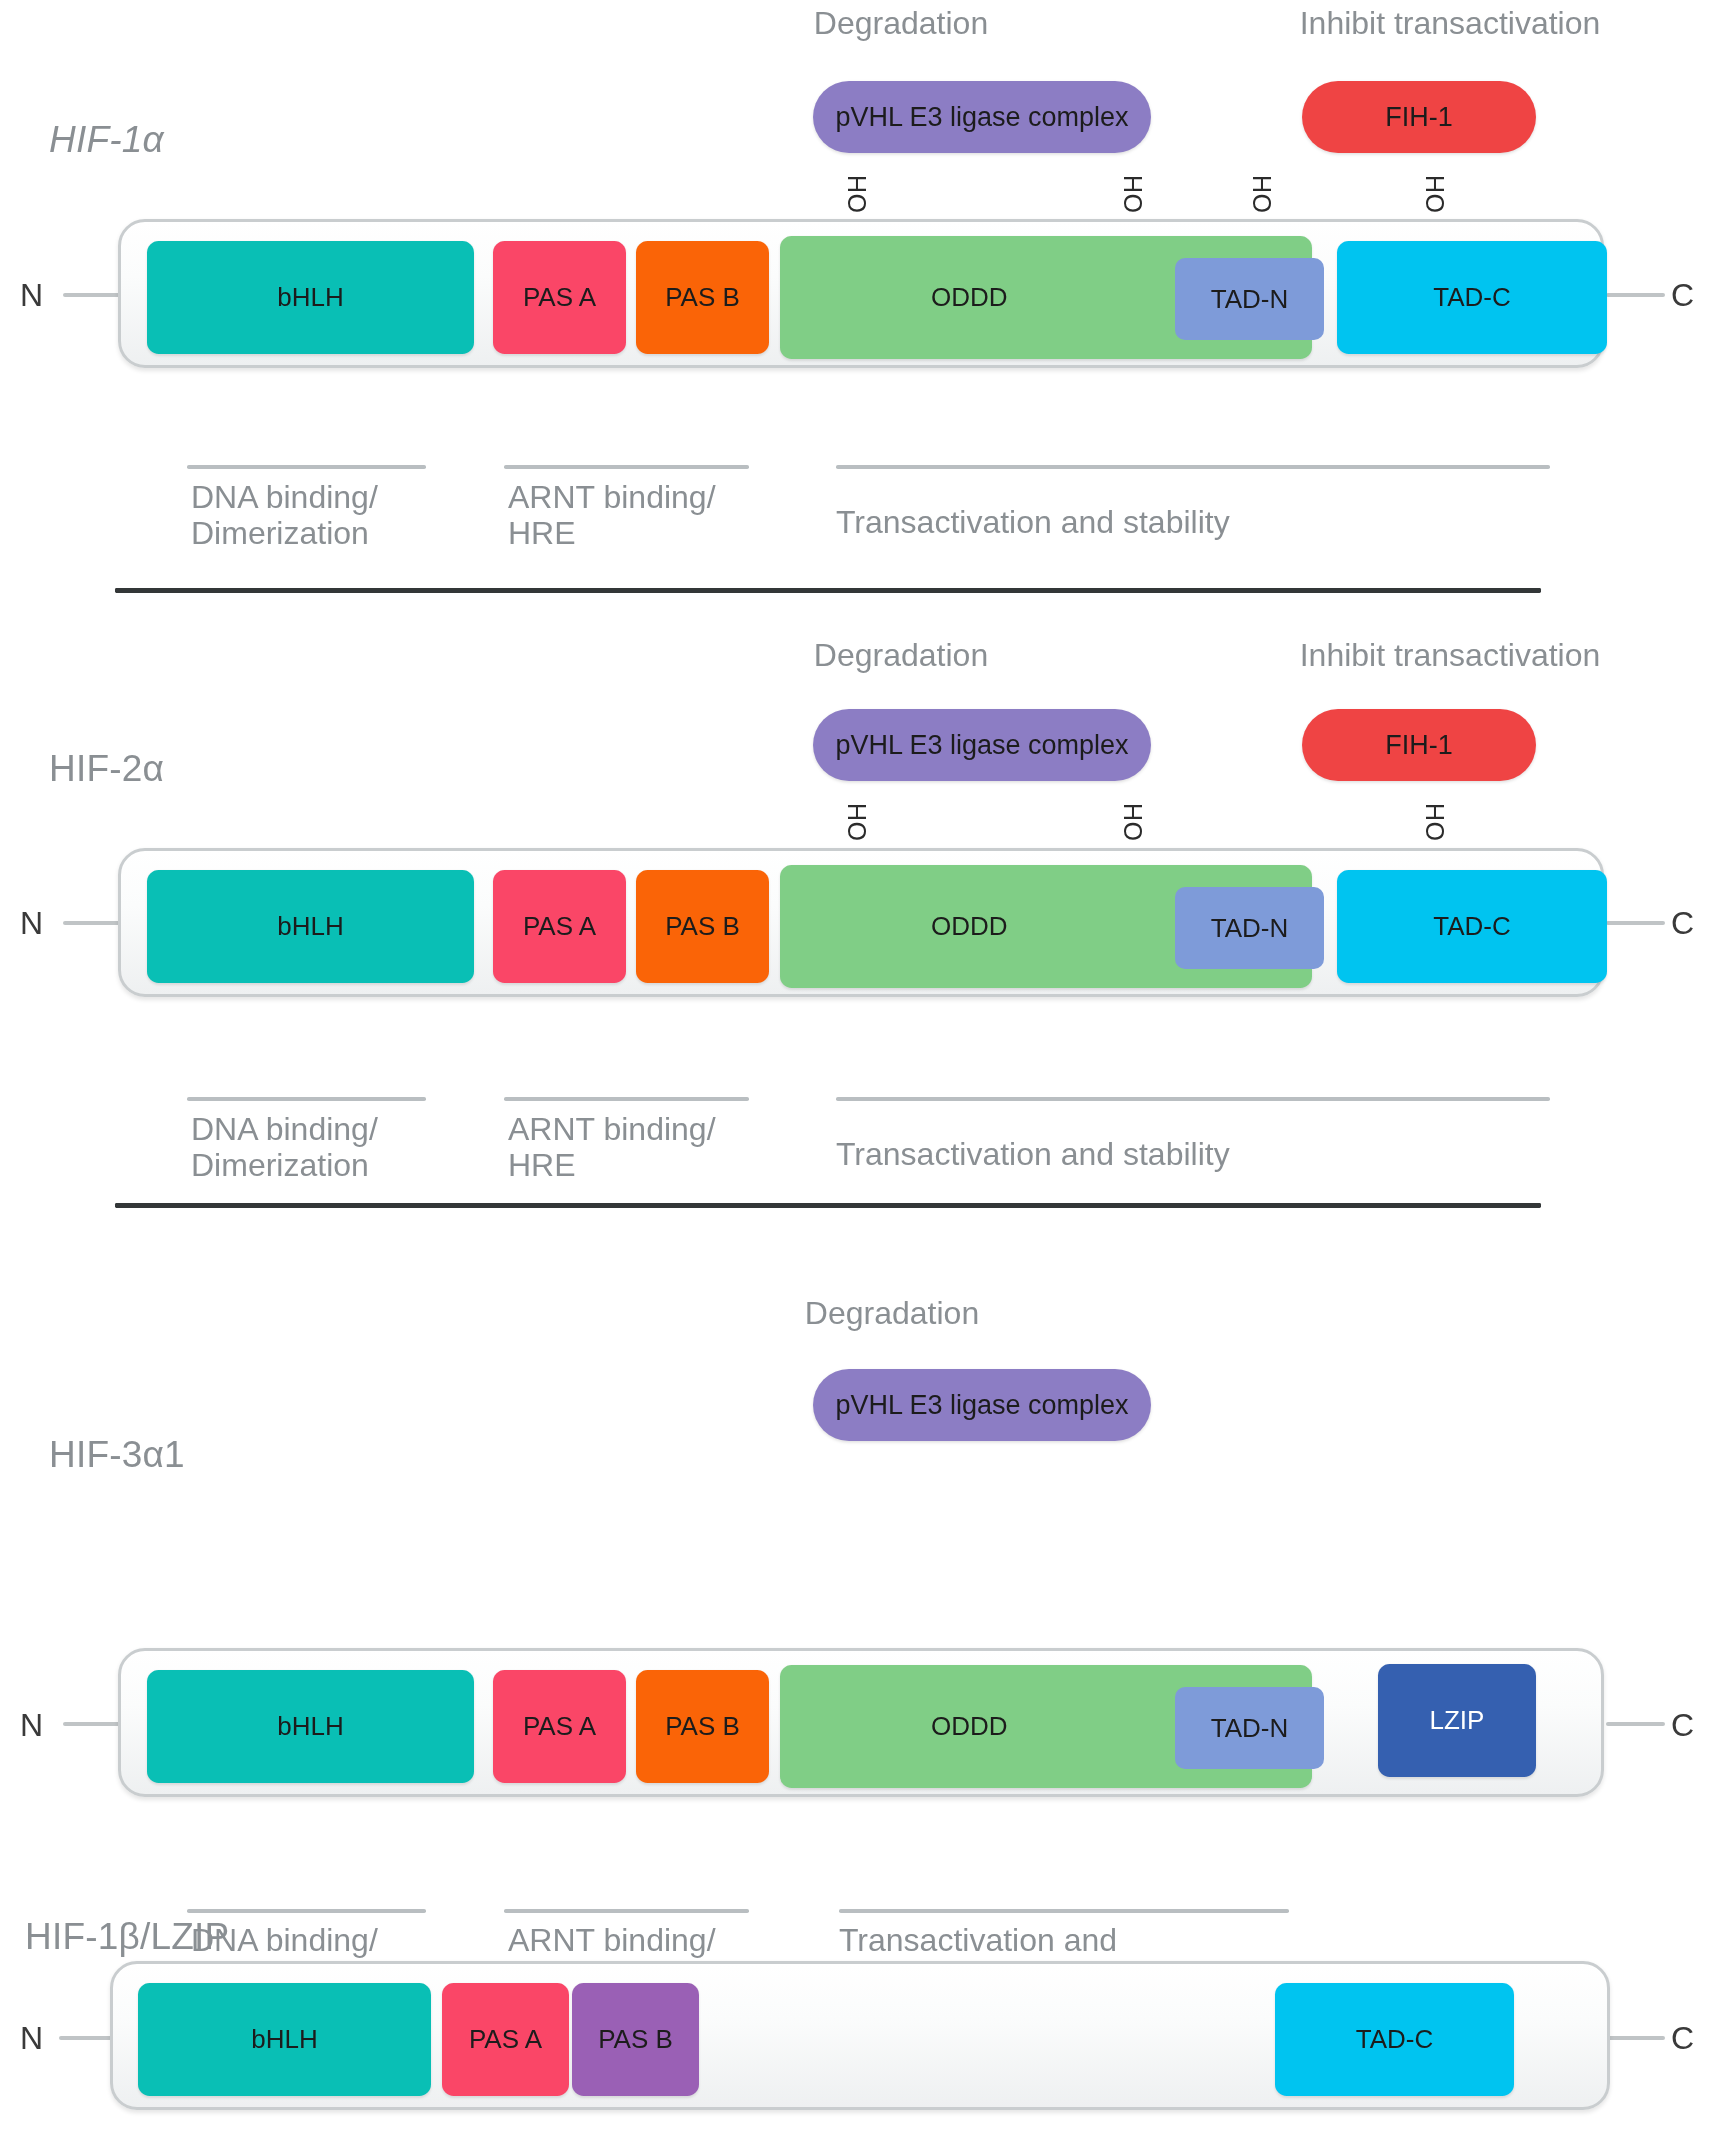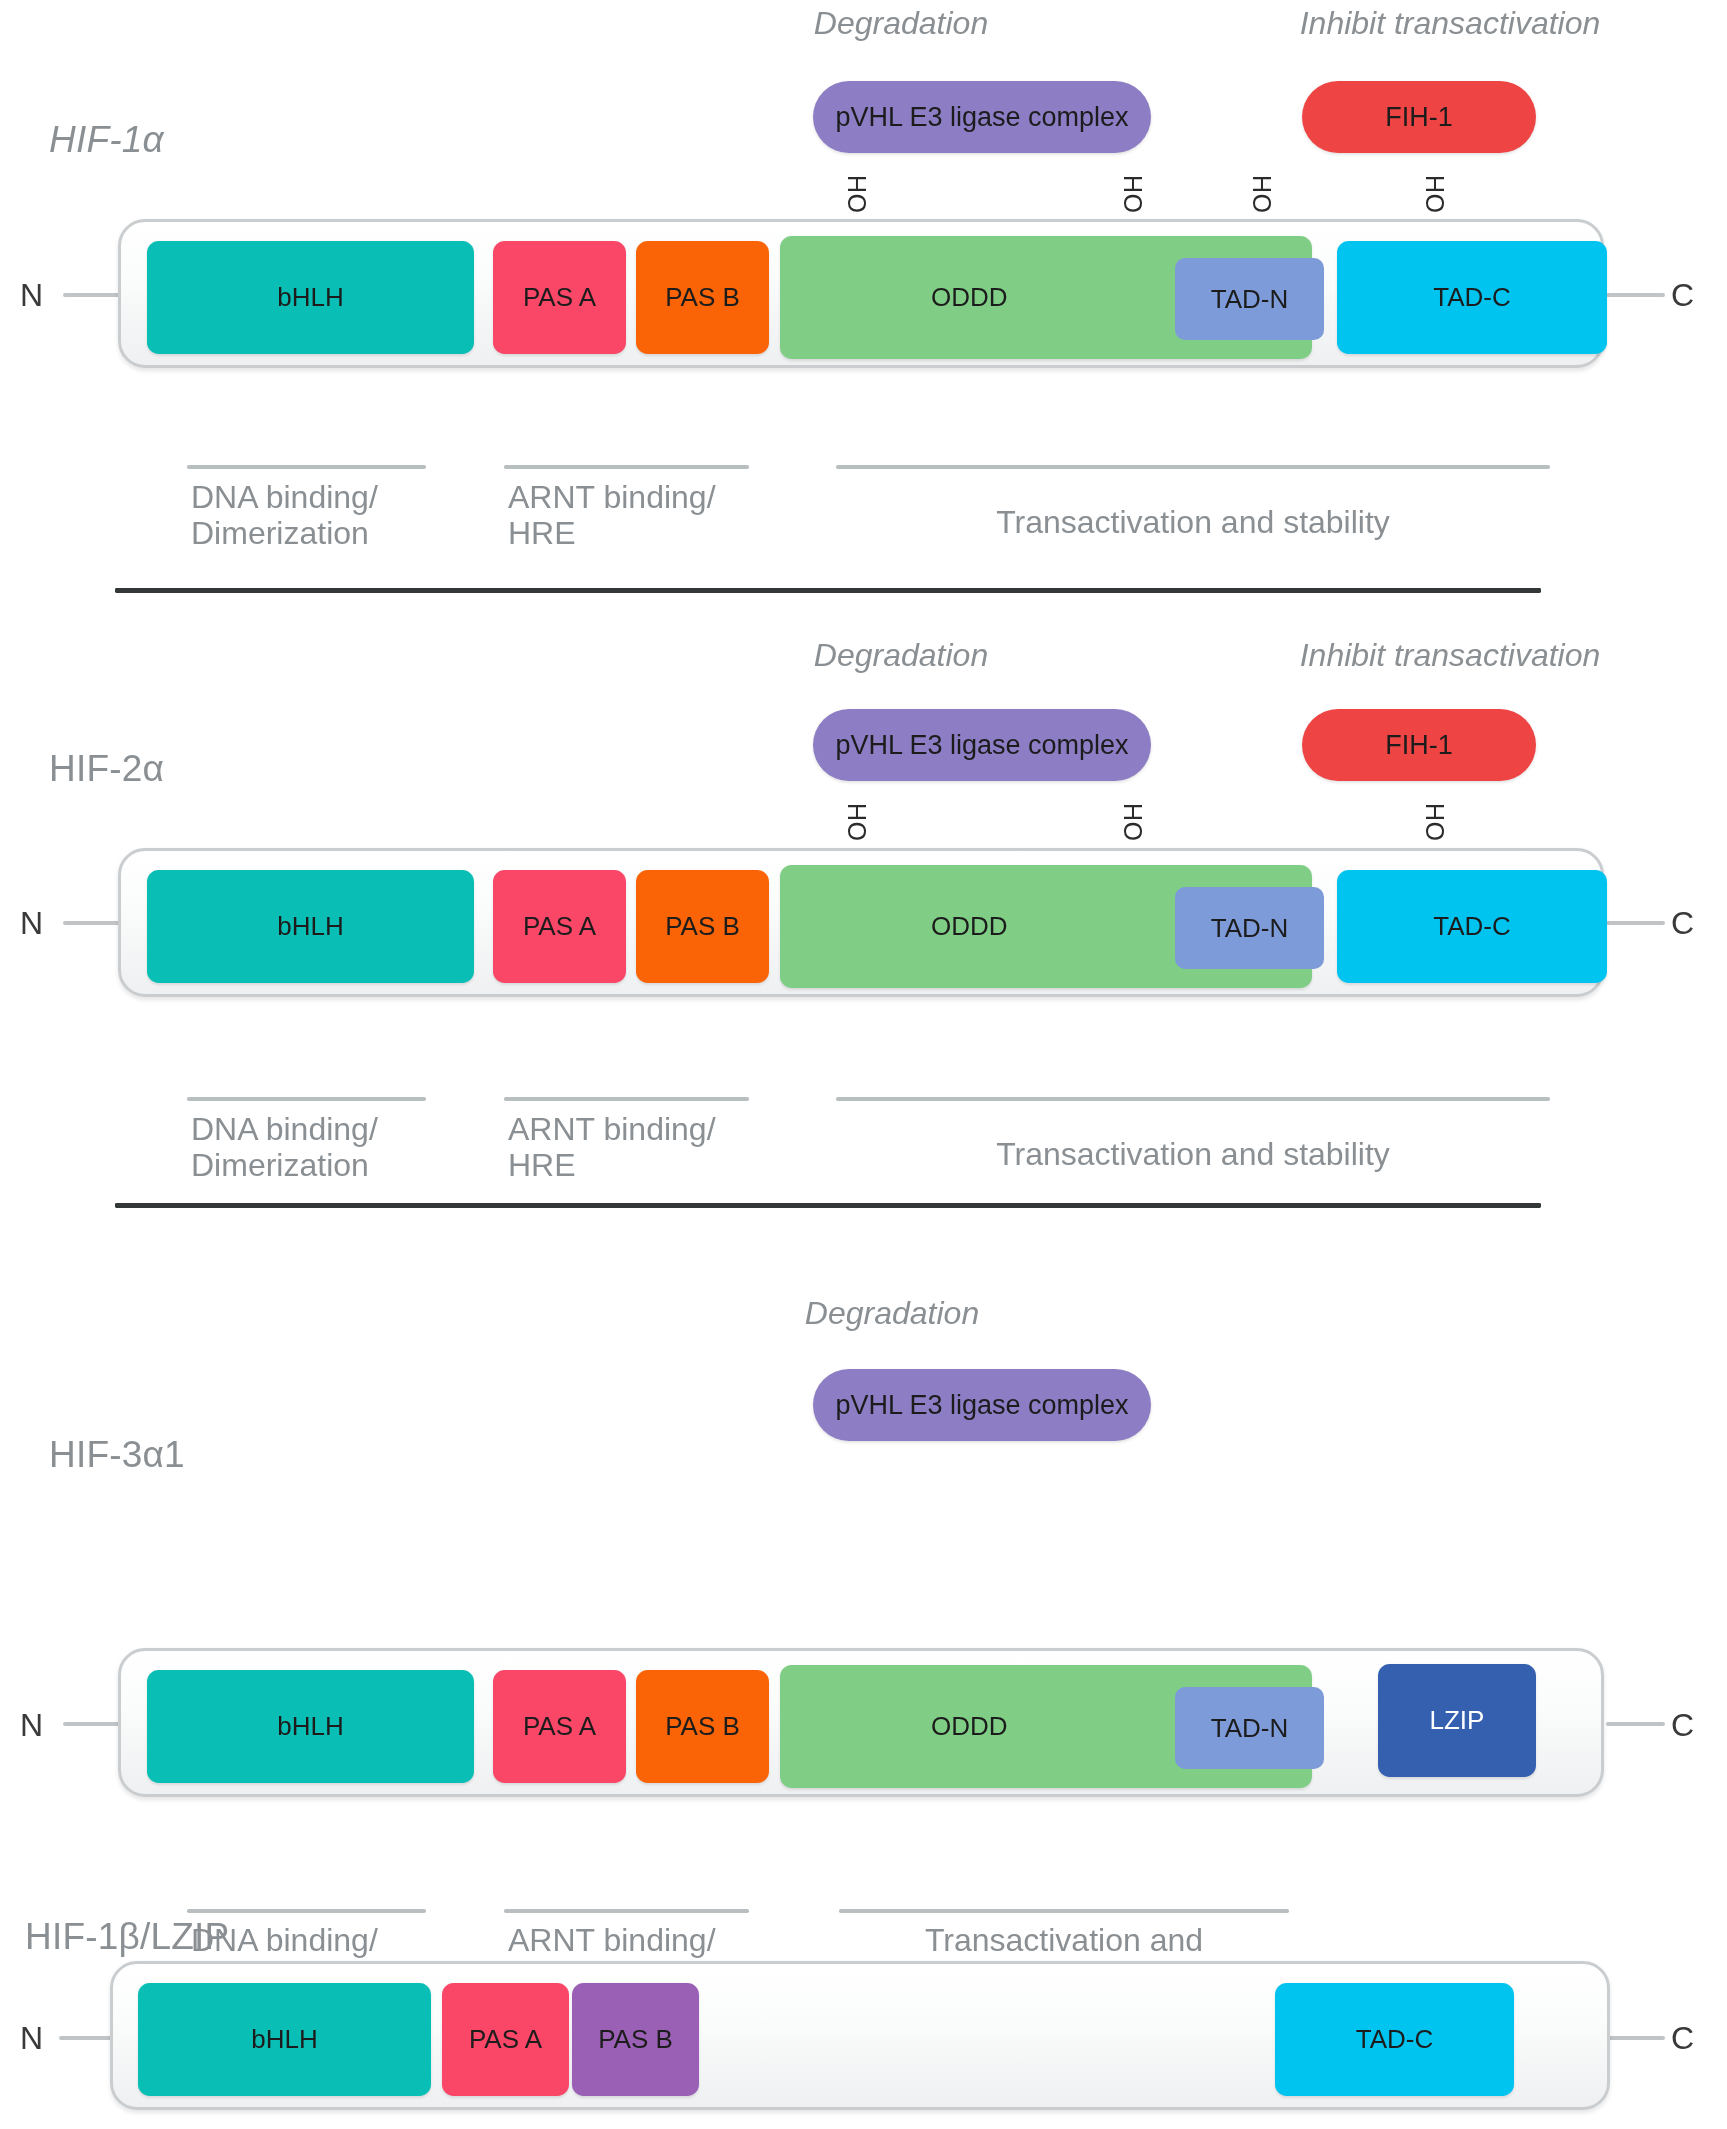--- a/index.html
+++ b/index.html
@@ -23,21 +23,20 @@
     white-space: nowrap;
   }
 
   
   .ann-title {
     position: absolute;
     font-size: 32px;
     color: #8a8f93;
     white-space: nowrap;
     text-align: center;
-    font-style: italic;
   }
 
   .pill {
     position: absolute;
     border-radius: 45px;
     display: flex;
     align-items: center;
     justify-content: center;
     font-size: 27px;
     color: #1c1c1c;
@@ -103,21 +102,21 @@
     background: #b9bec1;
     border-radius: 1.8px;
   }
   .fn-label {
     position: absolute;
     font-size: 32px;
     color: #8a8f93;
     line-height: 1.12;
     white-space: pre-line;
   }
-  .fn-label.center { text-align: center; }
+  .fn-label.center { }
 
   
   .sep {
     position: absolute;
     height: 5px;
     background: #333738;
     border-radius: 1.4px;
   }
 </style>
 </head>

